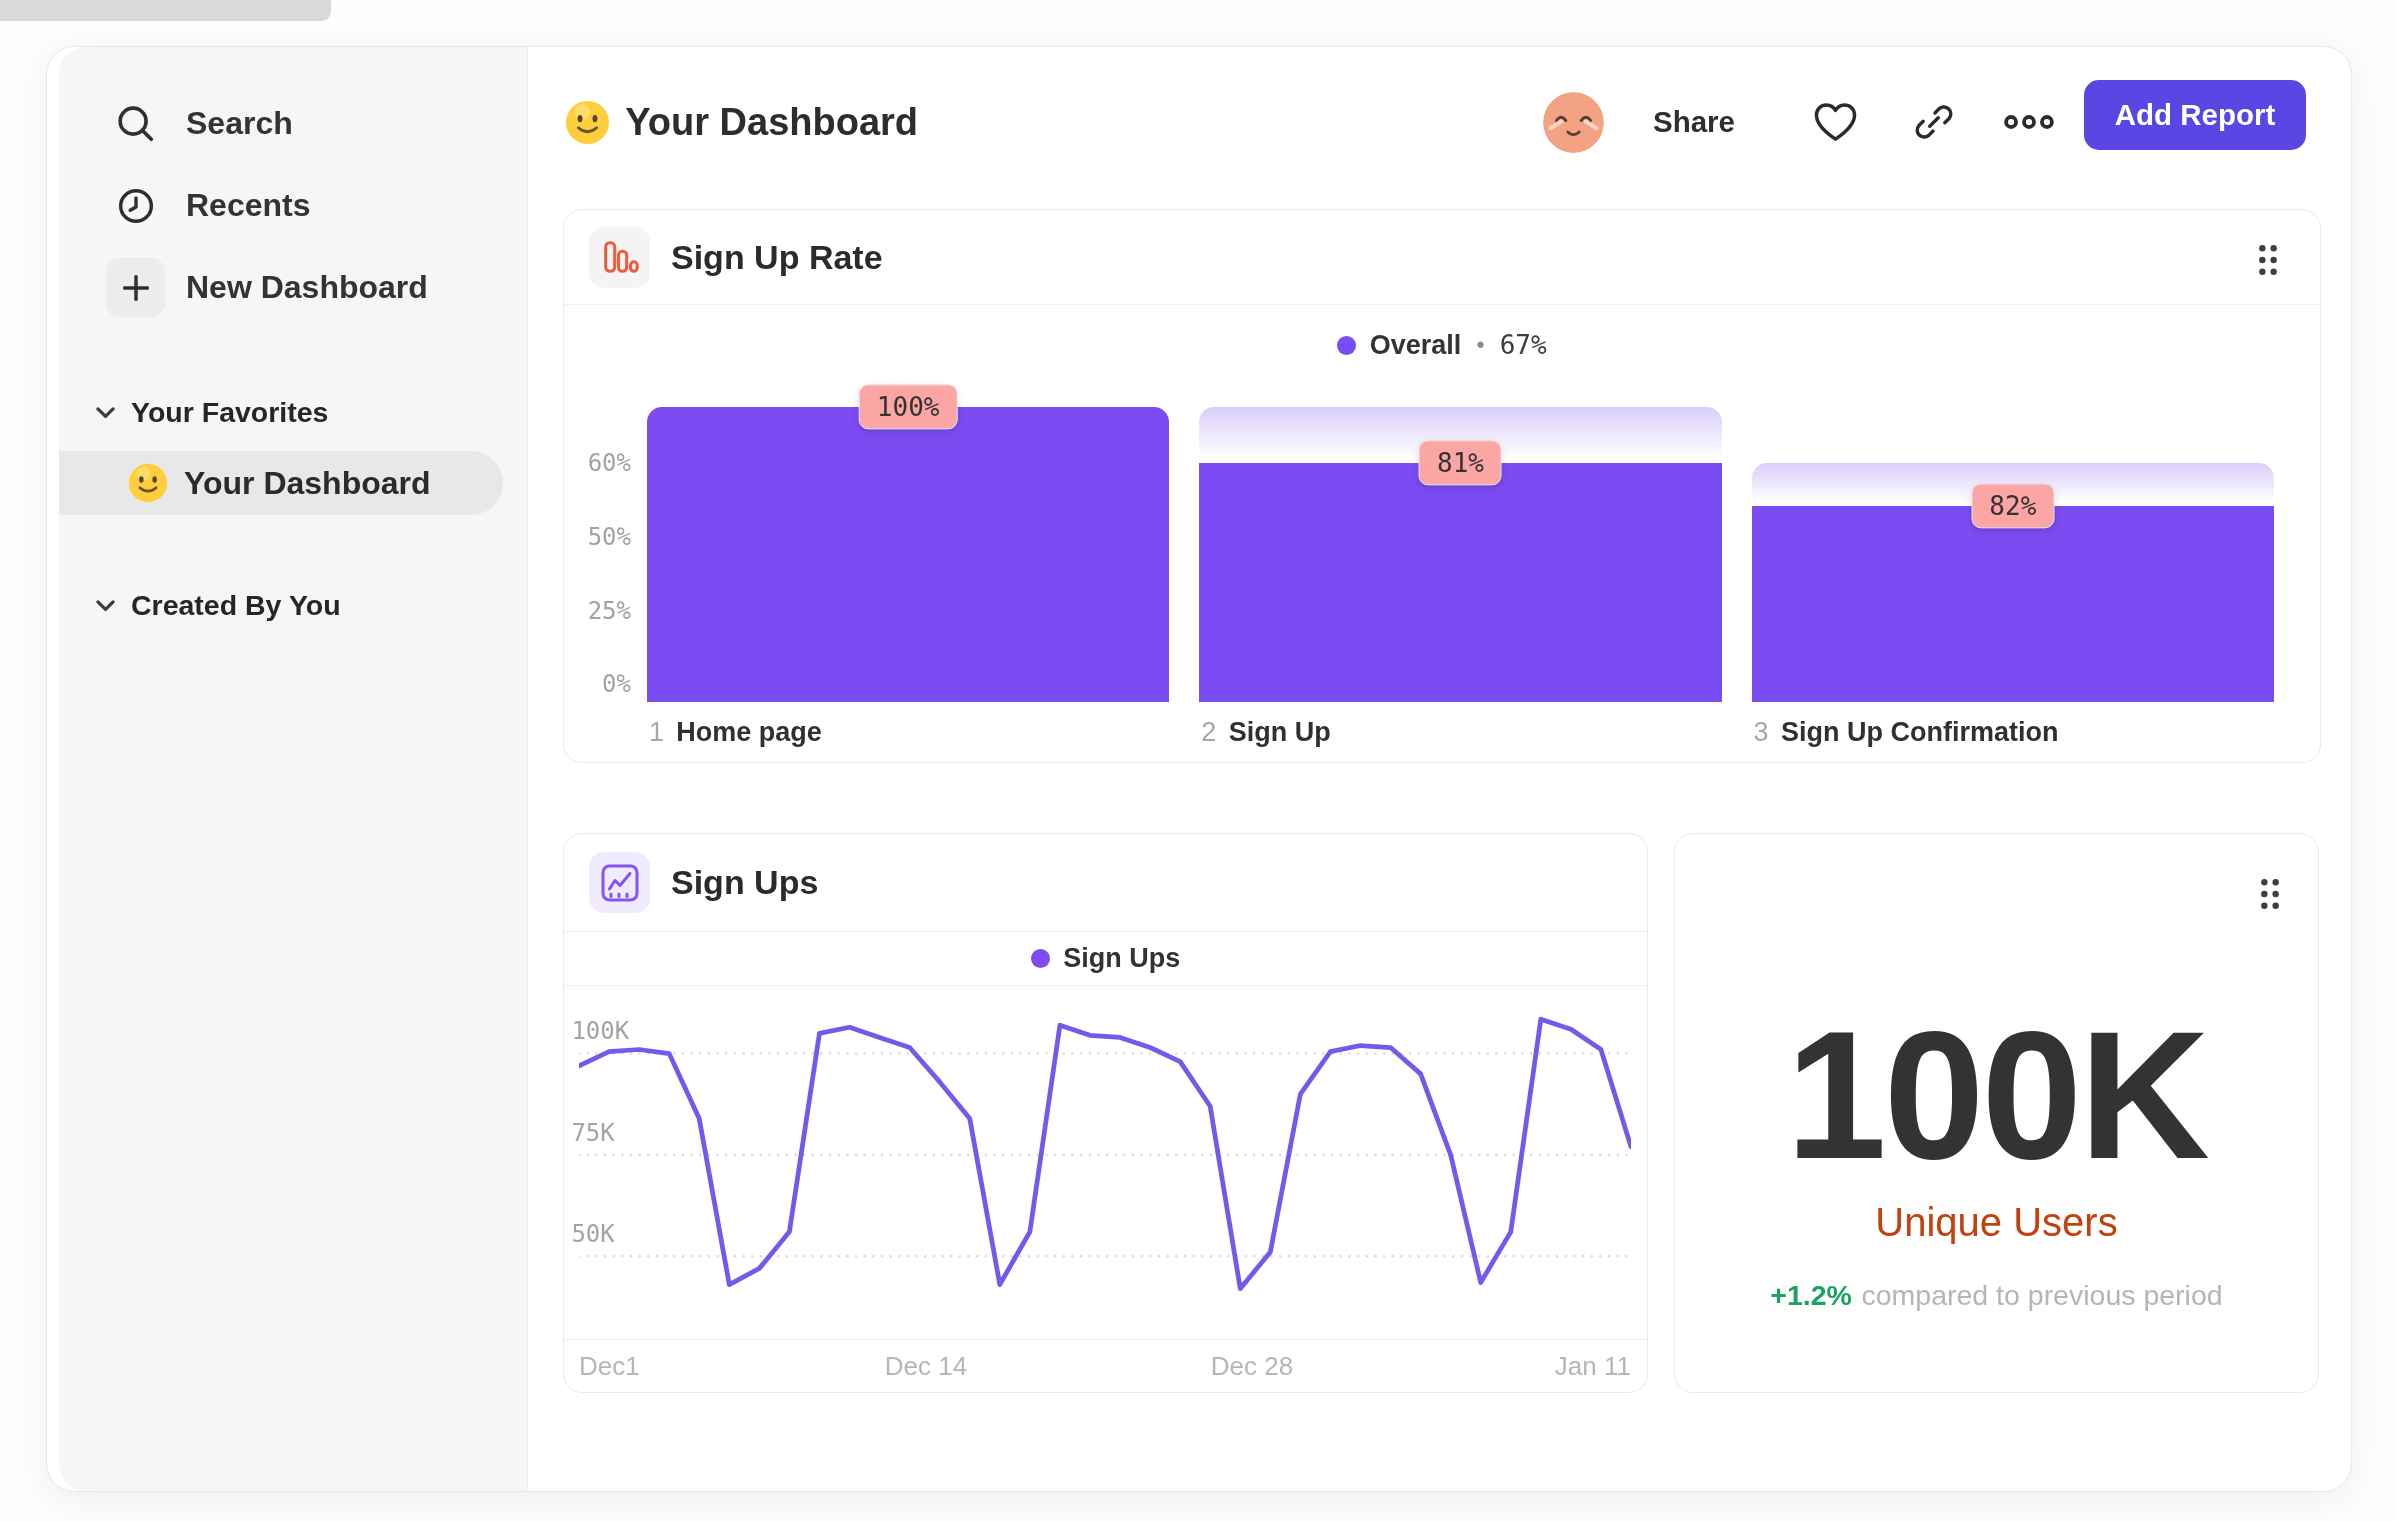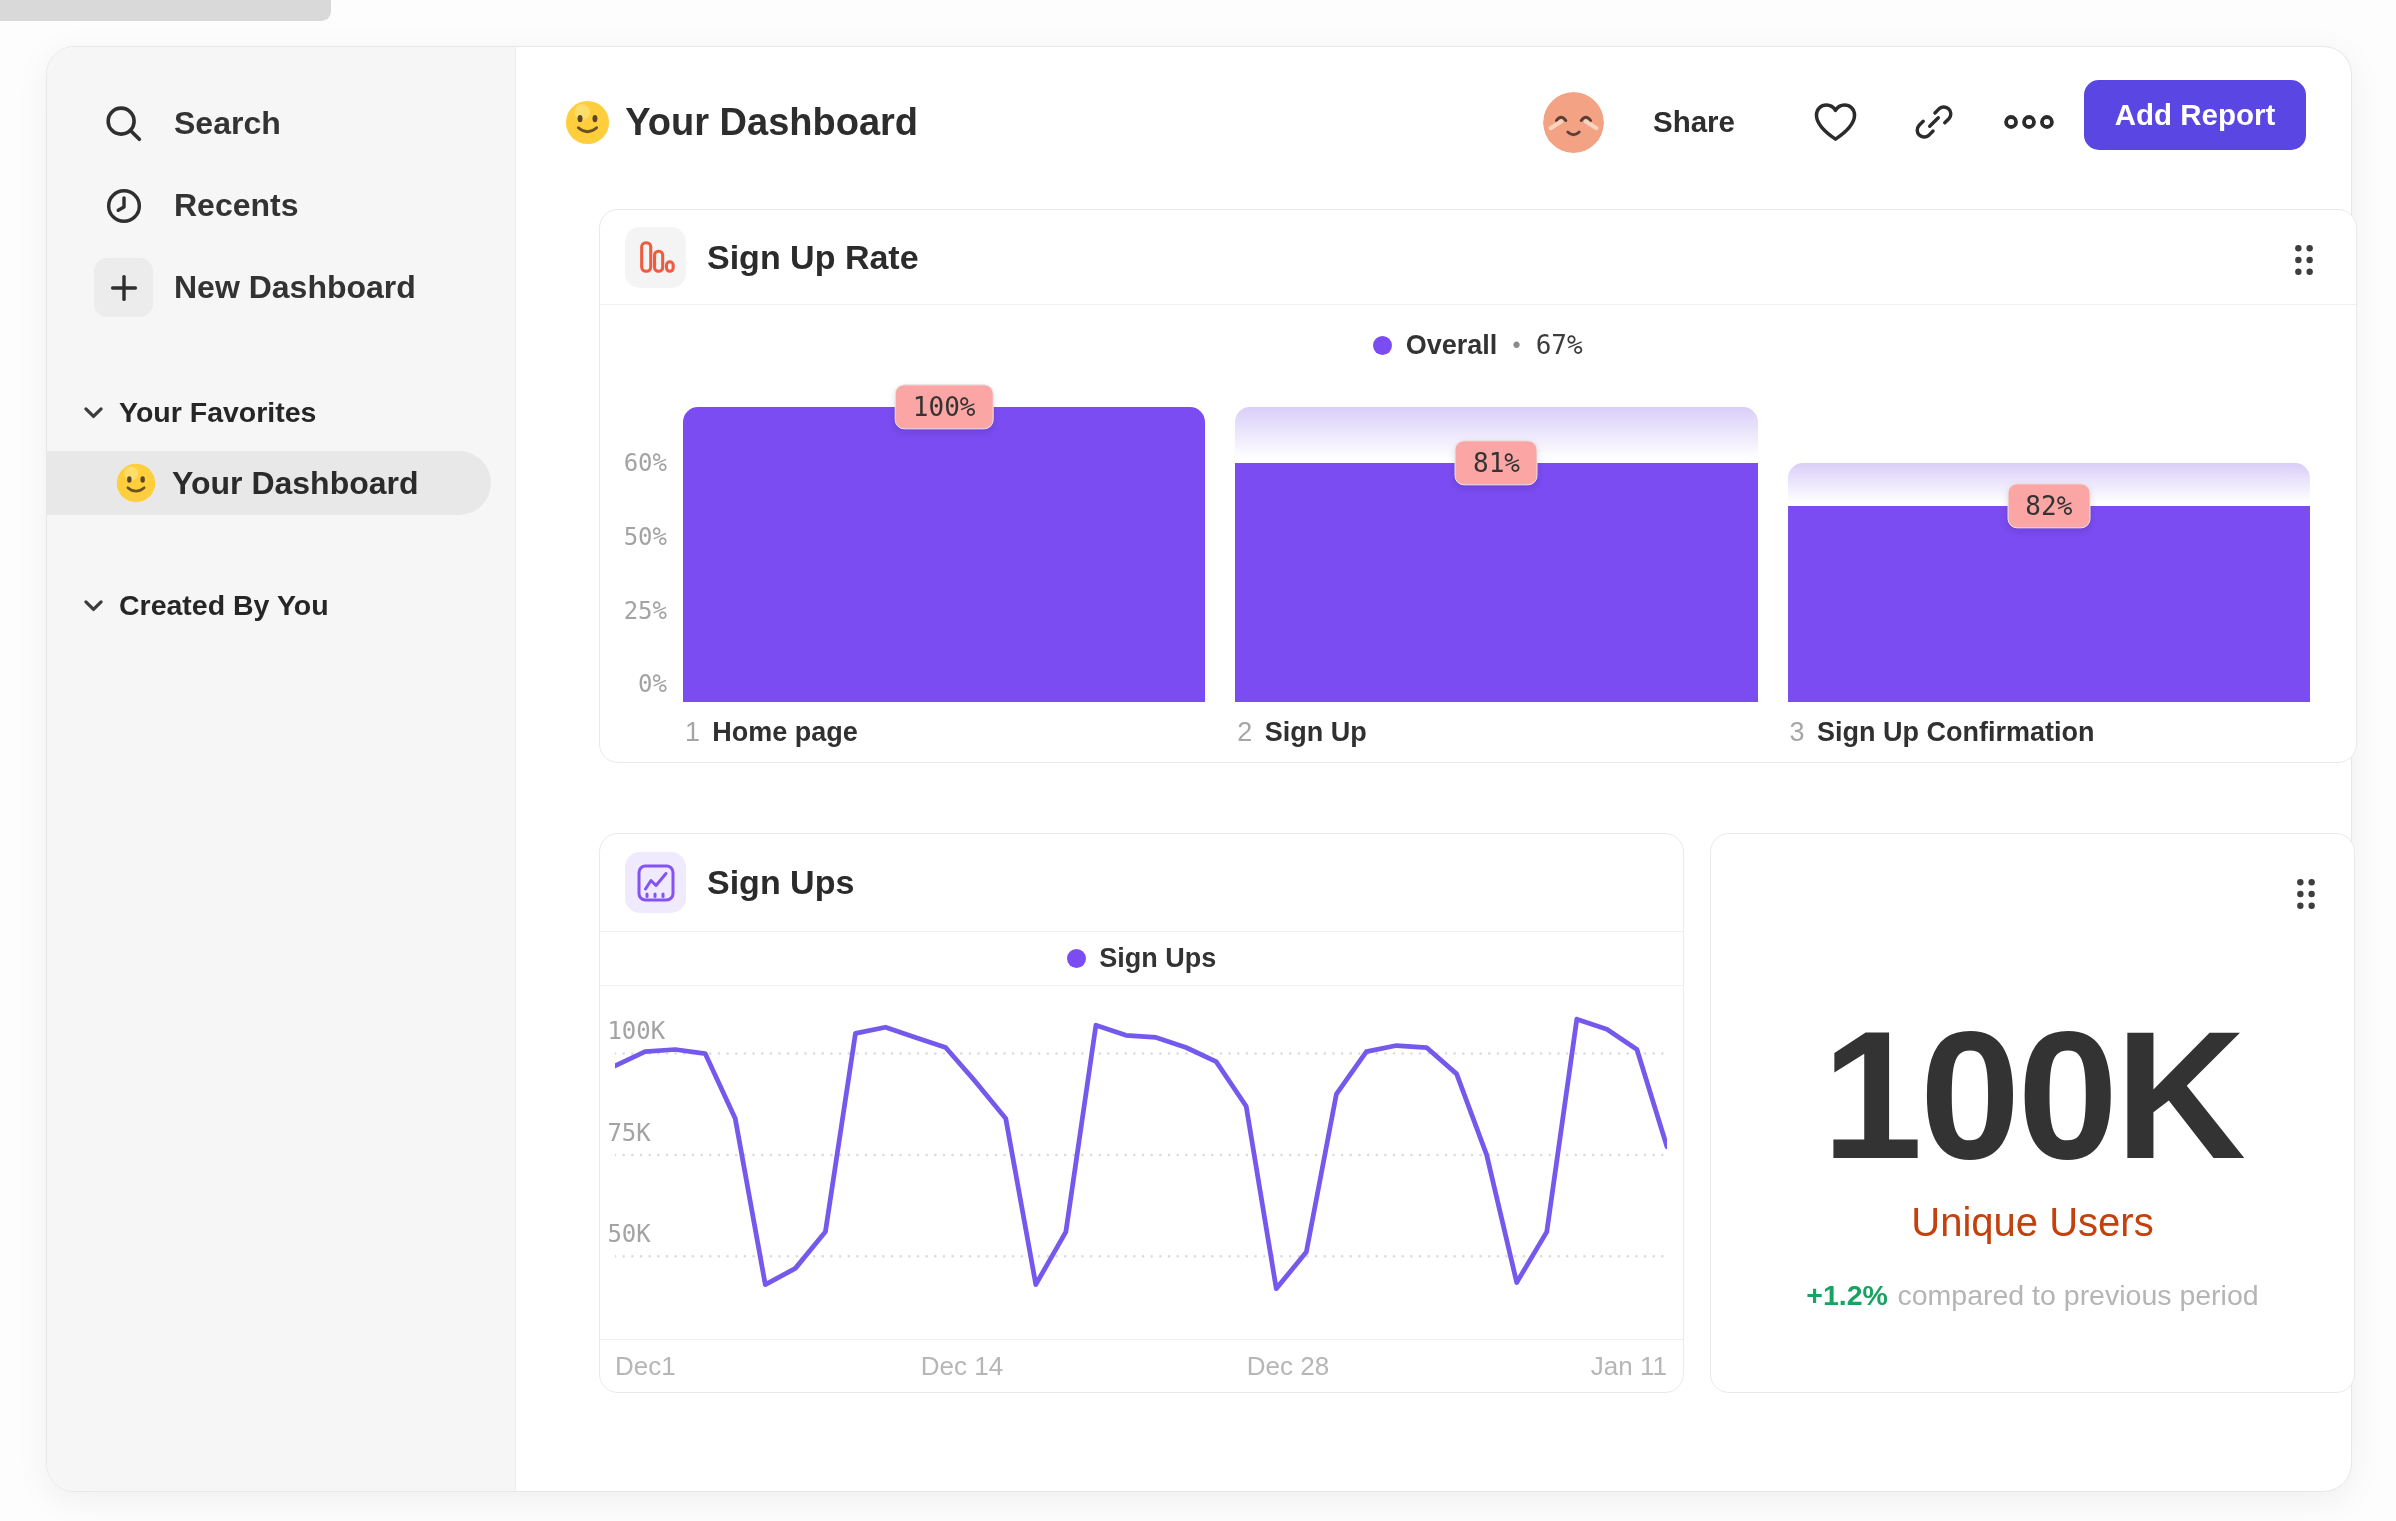--- a/index.html
+++ b/index.html
@@ -5,21 +5,21 @@
   html,body{margin:0;padding:0;}
   body{width:2397px;height:1522px;background:#FDFDFD;font-family:"Liberation Sans",sans-serif;
        -webkit-font-smoothing:antialiased;overflow:hidden;position:relative;}
   .mono{font-family:"DejaVu Sans Mono",monospace;}
   .stage{position:absolute;inset:0;}
   .artifact{position:absolute;left:0;top:0;width:331px;height:21px;background:#D9D9D9;
             border-bottom-right-radius:9.5px;}
   .window{position:absolute;left:46px;top:46px;width:2304px;height:1444px;background:#FFFFFF;
           border:1.9px solid #E7E7E7;border-radius:28.5px;box-shadow:0 7.6px 34px rgba(0,0,0,.06);}
   
-  .sidebar{position:absolute;left:0;top:0;bottom:0;width:468px;background:#F6F6F6;
+  .sidebar{position:absolute;left:12px;top:0;bottom:0;width:468px;background:#F6F6F6;
            border-right:1.9px solid #EDEDED;border-radius:27px 0 0 27px;}
   .srow{position:absolute;left:0;right:0;display:flex;align-items:center;cursor:default;}
   .srow .ibox{width:46px;height:46px;display:flex;align-items:center;justify-content:center;flex:none;}
   .item-label{font-size:32px;font-weight:600;color:#333333;}
   .plus-square{width:59px;height:59px;background:#ECECEC;border-radius:13.3px;display:flex;
                align-items:center;justify-content:center;flex:none;}
   .shead{display:flex;align-items:center;gap:15px;padding-left:36px;height:61px;}
   .shead .lbl{font-size:28.5px;font-weight:700;color:#262626;}
   .pill{position:absolute;left:0;width:444px;height:64px;background:#E8E8E8;
         border-radius:0 32px 32px 0;display:flex;align-items:center;padding-left:68px;
@@ -33,21 +33,21 @@
   .pagetitle{position:absolute;left:49px;top:0;height:74px;display:flex;align-items:center;gap:14.3px;}
   .pagetitle .t{font-size:38px;font-weight:700;color:#2D2D2D;}
   .avatar{position:absolute;left:1028px;top:6.7px;width:61px;height:61px;border-radius:50%;overflow:hidden;}
   .share{position:absolute;left:1138px;top:0;height:74px;display:flex;align-items:center;
          font-size:29.5px;font-weight:600;color:#2E2E2E;cursor:pointer;}
   .hicon{position:absolute;top:0;height:74px;display:flex;align-items:center;cursor:pointer;}
   .btn{position:absolute;left:1569px;top:-4.8px;width:222px;height:70px;border-radius:15px;
        display:flex;align-items:center;justify-content:center;color:#fff;font-size:29.5px;
        font-weight:700;cursor:pointer;border:none;}
   
-  .card{position:absolute;background:#fff;border:1.9px solid #EAEAEA;border-radius:19px;box-sizing:border-box;margin-left:36px;}
+  .card{position:absolute;background:#fff;border:1.9px solid #EAEAEA;border-radius:19px;box-sizing:border-box;}
   .card1{left:48px;top:162px;width:1758px;height:554px;}
   .card2{left:48px;top:786px;width:1085px;height:560px;}
   .card3{left:1159px;top:786px;width:645px;height:560px;}
   .chead{position:absolute;left:0;top:0;right:0;height:95px;display:flex;align-items:center;
          padding-left:25px;gap:21px;box-sizing:border-box;}
   .chead.divided{border-bottom:1.9px solid #F0F0F0;}
   .icon-sq{width:61px;height:61px;border-radius:15px;display:flex;align-items:center;
            justify-content:center;flex:none;}
   .ctitle{font-size:34px;font-weight:700;color:#2B2B2B;}
   .draghandle{position:absolute;cursor:grab;}

